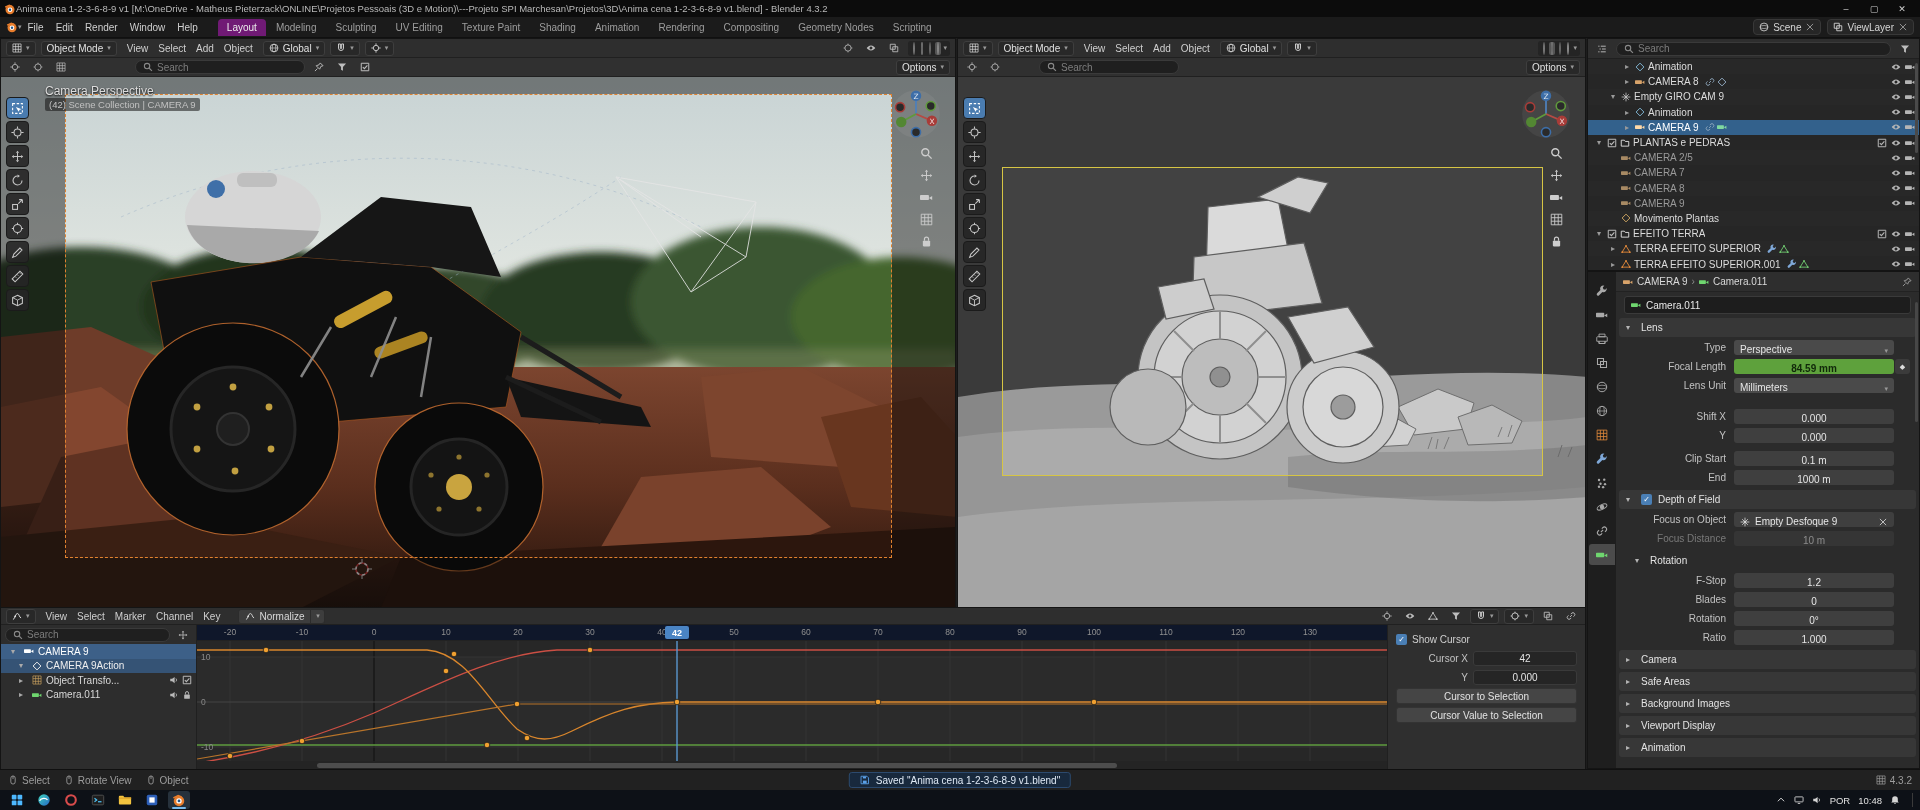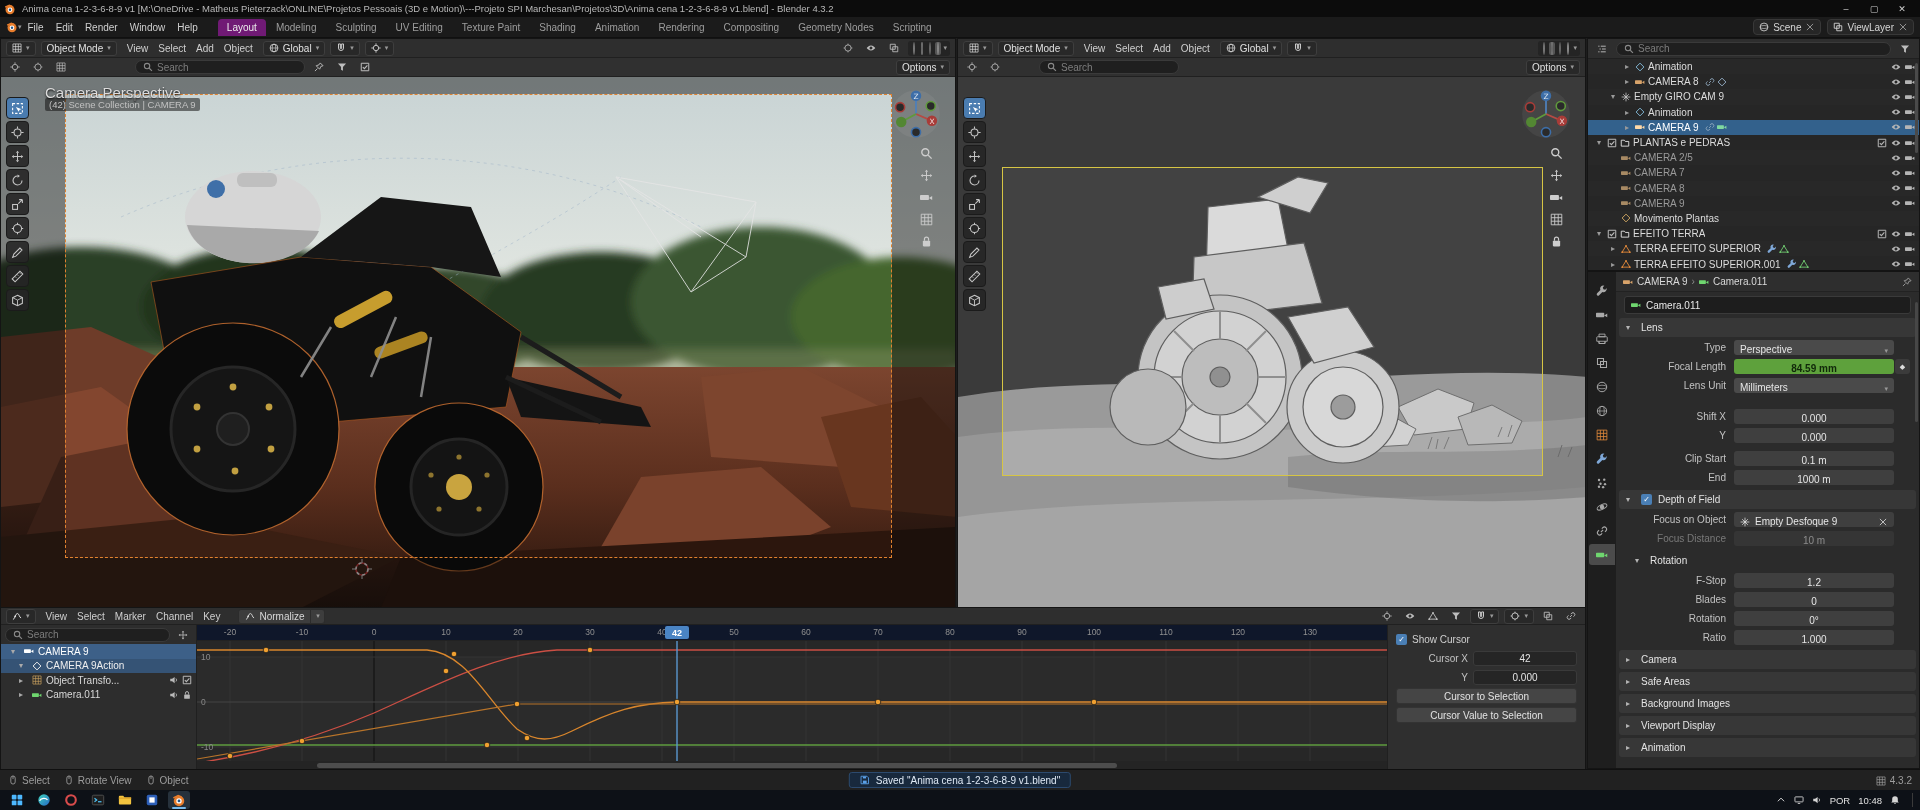--- a/index.html
+++ b/index.html
@@ -6,21 +6,21 @@
 html,body{background:#000;width:1920px;height:810px;overflow:hidden}
 #root{position:relative;width:1920px;height:810px;background:#1d1d1d;font-size:10px;color:#d0d0d0}
 svg{display:block}
 svg.i{width:12px;height:12px;flex:none}
 svg.i.s{width:10px;height:10px}
 input{background:transparent;border:none;outline:none;color:#c9c9c9;font-size:10px;width:100%;font-family:inherit}
 input::placeholder{color:#7d7d7d}
 
 
 #titlebar{position:absolute;left:0;top:0;width:1920px;height:17px;background:#0c0c0c;display:flex;align-items:center;padding:0 4px;color:#b9b9b9;font-size:9.5px}
-#titlebar .t{margin-left:6px;white-space:nowrap;overflow:hidden}
+#titlebar .t{margin-left:0;white-space:nowrap;overflow:hidden}
 #titlebar .wbtns{margin-left:auto;display:flex}
 #titlebar .wb{width:28px;height:17px;display:flex;align-items:center;justify-content:center;color:#cfcfcf;font-size:9px}
 
 
 #menubar{position:absolute;left:0;top:17px;width:1920px;height:21px;background:#1b1b1b;display:flex;align-items:center;padding:0 6px;border-bottom:1px solid #101010}
 #menubar .menu{padding:2px 6px;color:#cfcfcf;border-radius:3px}
 #menubar .tabs{display:flex;align-items:center;margin-left:14px;gap:1px}
 #menubar .tab{padding:3px 9px;color:#9d9d9d;border-radius:4px 4px 0 0;font-size:10px;white-space:nowrap}
 #menubar .tab.on{background:#701a75;color:#ececec}
 #menubar .right{margin-left:auto;display:flex;gap:6px;align-items:center}
@@ -44,21 +44,21 @@
 .shadcluster{display:flex;gap:2px;align-items:center;background:#242424;border-radius:3px;padding:1px 3px}
 .shadcluster .sphwrap{padding:1px 2px;border-radius:2px}
 .shadcluster .sphwrap.on{background:#555}
 
 
 #vp-left{left:0;top:38px;width:956px;height:569px}
 #vp-right{left:957px;top:38px;width:629px;height:569px}
 .vcanvas{position:relative;width:100%;height:531px;overflow:hidden;background:#202020}
 .camframe{position:absolute;border:1px dashed #e0822f;box-shadow:0 0 0 2000px rgba(8,8,8,.45);pointer-events:none}
 .camframe.yellow{border:1px solid #d6c544;box-shadow:0 0 0 2000px rgba(0,0,0,.12)}
-.vlabel1{position:absolute;left:44px;top:7px;color:#dcdcdc;font-size:15px;text-shadow:0 1px 2px #000}
+.vlabel1{position:absolute;left:44px;top:7px;color:#dcdcdc;font-size:12px;text-shadow:0 1px 2px #000}
 .vlabel2{position:absolute;left:44px;top:21px;color:#c2c2c2;font-size:9.5px;background:rgba(20,20,20,.55);padding:1px 4px;border-radius:2px}
 .vtoolbar{position:absolute;left:5px;top:20px;display:flex;flex-direction:column;gap:2px}
 .tbtn{width:23px;height:22px;background:rgba(38,38,38,.9);border:1px solid #1b1b1b;border-radius:4px;display:flex;align-items:center;justify-content:center;color:#c6c6c6}
 .tbtn.on{background:#4a7cb0;color:#fff}
 .tbtn svg{width:13px;height:13px}
 .gizmo{position:absolute;right:14px;top:12px;width:50px;height:50px}
 .gizmo text{font-family:"DejaVu Sans",sans-serif}
 .navcol{position:absolute;right:22px;top:70px;display:flex;flex-direction:column;gap:9px;color:#cdcdcd}
 .navcol svg{width:13px;height:13px}
 
@@ -127,21 +127,21 @@
 .srow .slabel{width:72px;text-align:right;color:#c2c2c2;flex:none}
 .sfield{flex:1;background:#252525;border:1px solid #3a3a3a;border-radius:3px;height:15px;display:flex;align-items:center;justify-content:center;color:#e4e4e4}
 .sbtn{height:16px;background:#454545;border:1px solid #333;border-radius:3px;display:flex;align-items:center;justify-content:center;color:#e2e2e2;margin-bottom:3px}
 .normalize{display:flex;align-items:center;gap:4px;background:#3d3d3d;border:1px solid #2c2c2c;border-radius:3px 0 0 3px;height:15px;padding:0 6px;color:#d8d8d8}
 .normdd{width:14px;height:15px;background:#3d3d3d;border:1px solid #2c2c2c;border-left:none;border-radius:0 3px 3px 0;display:flex;align-items:center;justify-content:center}
 
 
 #statusbar{position:absolute;left:0;top:769px;width:1920px;height:21px;background:#212121;border-top:1px solid #101010;display:flex;align-items:center;padding:0 8px;color:#9d9d9d}
 #statusbar .mode{display:flex;align-items:center;gap:4px;margin-right:14px}
 .savedpill{position:absolute;left:50%;top:2px;transform:translateX(-50%);display:flex;align-items:center;gap:6px;background:#18293d;border:1px solid #2c4a6e;border-radius:3px;height:16px;padding:0 10px;color:#dfe9f5}
-#statusbar .right{margin-left:auto;display:flex;align-items:flex-end;gap:4px}
+#statusbar .right{margin-left:auto;display:flex;align-items:flex-start;gap:4px}
 #taskbar{position:absolute;left:0;top:790px;width:1920px;height:20px;background:#0d1117;display:flex;align-items:center;padding:0 6px;gap:5px}
 .tkicon{width:22px;height:18px;display:flex;align-items:center;justify-content:center;border-radius:3px;position:relative}
 .tkicon svg{width:14px;height:14px}
 .tkicon.active{background:#26313c}
 .tkicon.active::after{content:"";position:absolute;bottom:0;left:4px;right:4px;height:2px;background:#76b9ed;border-radius:2px}
 #taskbar .tray{margin-left:auto;display:flex;align-items:center;gap:8px;color:#d5d5d5}
 #taskbar .traytxt{font-size:9.5px;color:#e0e0e0}
 .deskline{width:2px;height:14px;border-left:1px solid #3a3a3a;margin-left:4px}
 </style>
 </head>

